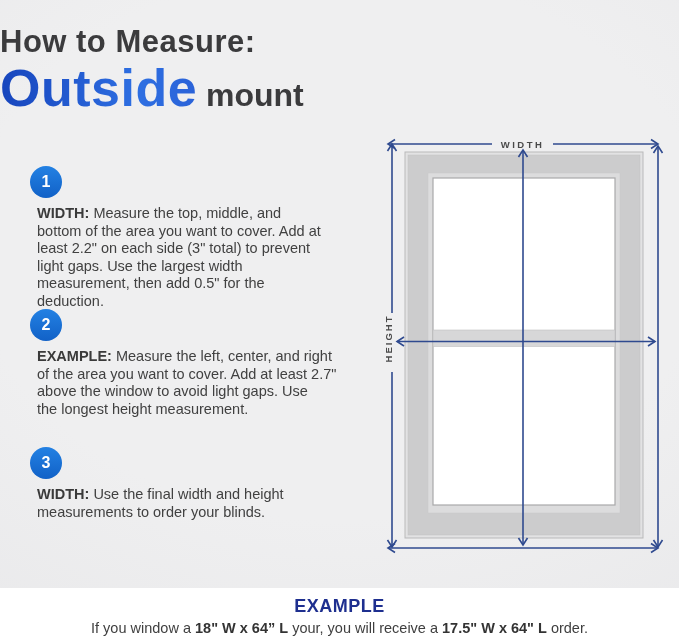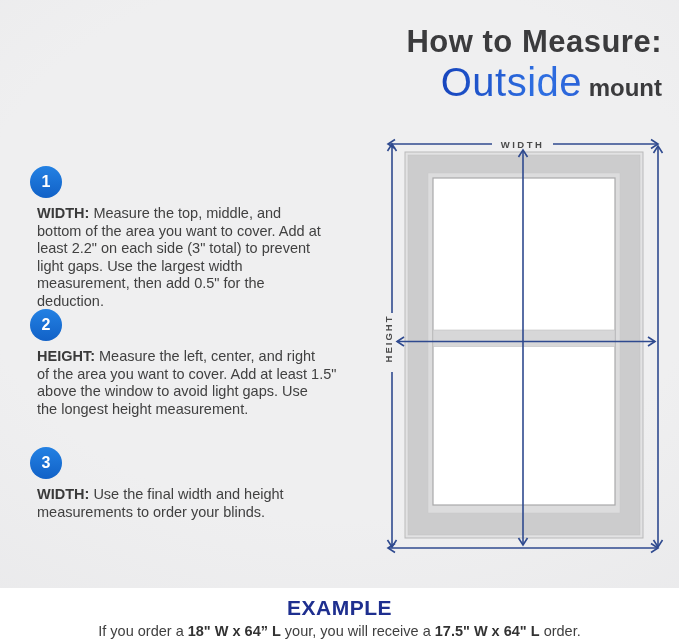--- a/index.html
+++ b/index.html
@@ -2,29 +2,29 @@
 <html><head>
 <meta charset="utf-8">
 <style>
   html,body{margin:0;padding:0;}
   body{font-family:"Liberation Sans",sans-serif;}
   .frame{
     position:relative;width:679px;height:644px;overflow:hidden;
     background:radial-gradient(120% 95% at 50% 38%, #efeff0 45%, #e5e5e7 100%);
   }
   
-  .title{position:absolute;top:26px;left:0;width:662px;text-align:right;line-height:1.05;}
+  .title{position:absolute;top:26px;left:0;width:662px;text-align:left;line-height:1.05;}
   .title-line1{font-size:31px;font-weight:600;color:#3b3b3d;letter-spacing:.5px;}
   .title-line2{margin-top:2px;}
   .title-accent{
-    font-size:40px;font-weight:400;letter-spacing:.5px;color:#1e55cd;
+    font-size:52px;font-weight:700;letter-spacing:.5px;color:#1e55cd;
     background:linear-gradient(90deg,#1745bd 0%,#2e6fe2 70%,#2a62d8 100%);
-    -webkit-background-clip:text;background-clip:text;margin-left:28px;-webkit-text-fill-color:transparent;
+    -webkit-background-clip:text;background-clip:text;-webkit-text-fill-color:transparent;
   }
-  .title-rest{font-size:24px;font-weight:600;color:#3b3b3d;}
+  .title-rest{font-size:32px;font-weight:600;color:#3b3b3d;}
   
   .step{position:absolute;left:30px;width:352px;}
   .step1{top:166px;} .step2{top:309px;} .step3{top:447px;}
   .badge{
     width:32px;height:32px;border-radius:50%;
     background:linear-gradient(180deg,#2381e3 0%,#1161c7 100%);
     color:#ffffff;font-size:16px;font-weight:700;
     display:flex;align-items:center;justify-content:center;
   }
   .step p{
@@ -32,21 +32,21 @@
     font-size:14.5px;line-height:17.5px;color:#414141;
   }
   .step p b{font-weight:700;color:#3a3a3a;text-align:center;}
   
   .diagram{position:absolute;left:375px;top:130px;}
   
   .footer{
     position:absolute;left:0;top:588px;width:679px;height:56px;
     background:#ffffff;text-align:center;
   }
-  .footer-heading{margin-top:8px;font-size:21px;font-weight:700;color:#1e2f8f;letter-spacing:.5px;}
+  .footer-heading{margin-top:8px;font-size:18px;font-weight:700;color:#1e2f8f;letter-spacing:.5px;}
   .footer-line{margin-top:3px;font-size:14.5px;color:#3f3f3f;}
   .footer-line b{font-weight:700;color:#333333;}
 </style>
 </head>
 <body>
 
 <div class="frame">
 
   <div class="title">
     <div class="title-line1">How to Measure:</div>
@@ -58,22 +58,22 @@
     <p><b>WIDTH:</b> <span>Measure the top, middle, and
 bottom of the area you want to cover. Add at
 least 2.2" on each side (3" total) to prevent
 light gaps. Use the largest width
 measurement, then add 0.5" for the
 deduction.</span></p>
   </div>
 
   <div class="step step2">
     <div class="badge">2</div>
-    <p><b>HEIGHT:</b> <span>Measure the left, center, and right
-of the area you want to cover. Add at least 1.5"
+    <p><b>EXAMPLE:</b> <span>Measure the left, center, and right
+of the area you want to cover. Add at least 2.7"
 above the window to avoid light gaps. Use
 the longest height measurement.</span></p>
   </div>
 
   <div class="step step3">
     <div class="badge">3</div>
     <p><b>WIDTH:</b> <span>Use the final width and height
 measurements to order your blinds.</span></p>
   </div>
 
@@ -127,16 +127,16 @@
         <path d="M273,207 L280,211.5 L273,216"></path>
       </g>
     </g>
 
     <text x="147.5" y="17.5" text-anchor="middle" font-size="9.5" font-weight="600" letter-spacing="2.5" fill="#4a4a4a" font-family="Liberation Sans, sans-serif">WIDTH</text>
     <text x="20" y="212" text-anchor="middle" font-size="9.5" font-weight="600" letter-spacing="2" fill="#4a4a4a" font-family="Liberation Sans, sans-serif" transform="rotate(-90 16.5 212)">HEIGHT</text>
   </svg>
 
   <div class="footer">
     <div class="footer-heading">EXAMPLE</div>
-    <div class="footer-line"><span>If you order a </span><b>18" W x 64” L</b><span> your, you will receive a </span><b>17.5" W x 64" L</b><span> order.</span></div>
+    <div class="footer-line"><span>If you window a </span><b>18" W x 64” L</b><span> your, you will receive a </span><b>17.5" W x 64" L</b><span> order.</span></div>
   </div>
 
 </div>
 
 </body></html>

